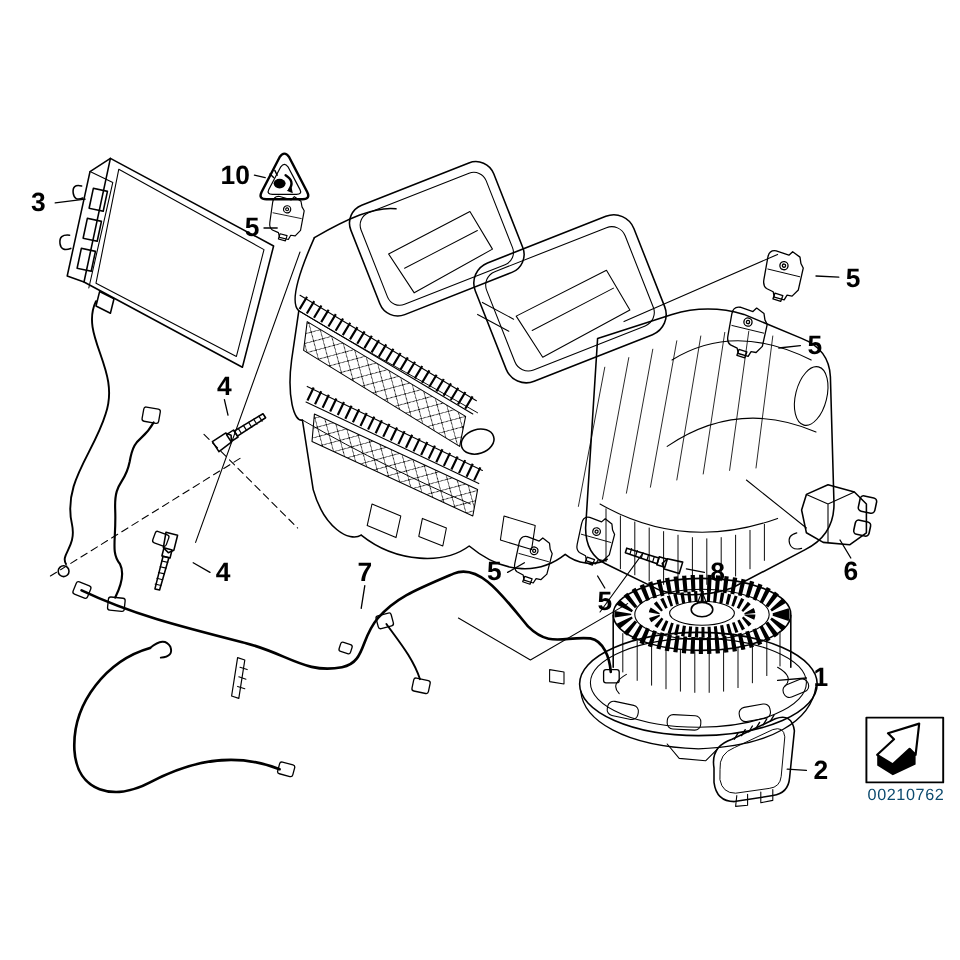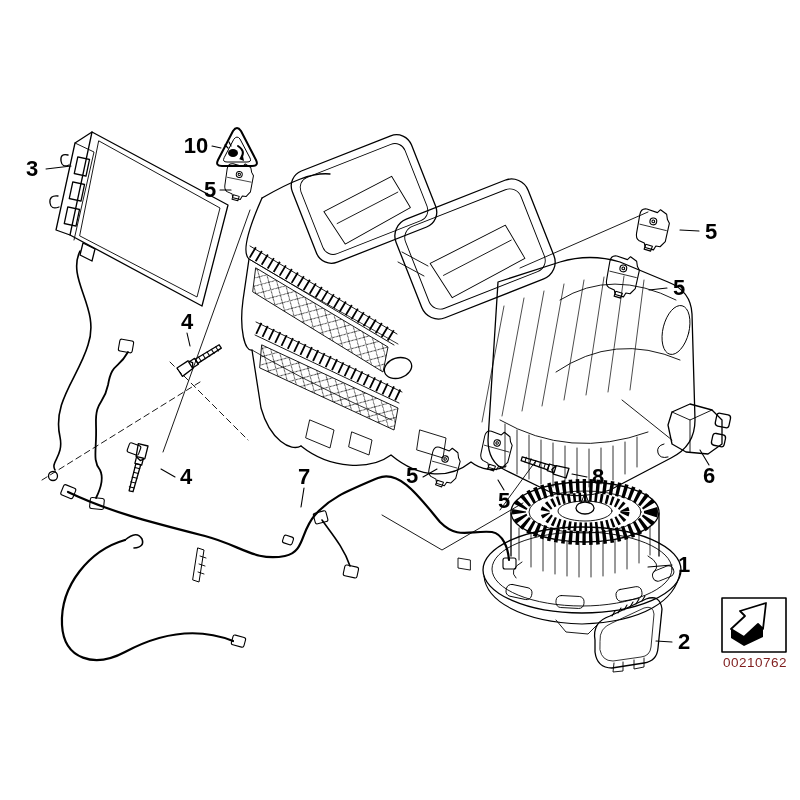--- a/index.html
+++ b/index.html
@@ -10,21 +10,21 @@
   #art{position:absolute;left:0;top:0;}
   .callout{
     position:absolute;transform:translate(-50%,-50%);
     font-family:"Liberation Sans", sans-serif;
     font-weight:bold;font-size:22px;color:#000;line-height:1;
     letter-spacing:0px;user-select:none;white-space:nowrap;
   }
   #id-number{
     position:absolute;left:722px;top:655px;width:66px;text-align:center;
     font-family:"Liberation Sans", sans-serif;
-    font-size:13.5px;color:#7f1d1d;letter-spacing:0.5px;
+    font-size:13.5px;color:#0c4a6e;letter-spacing:0.5px;
   }
 </style>
 </head>
 <body>
 
 <div id="canvas">
 
 <svg id="art" width="800" height="800" viewBox="0 0 800 800" fill="none" stroke="#000" stroke-width="1.3" stroke-linecap="round" stroke-linejoin="round">
 
   <defs>

